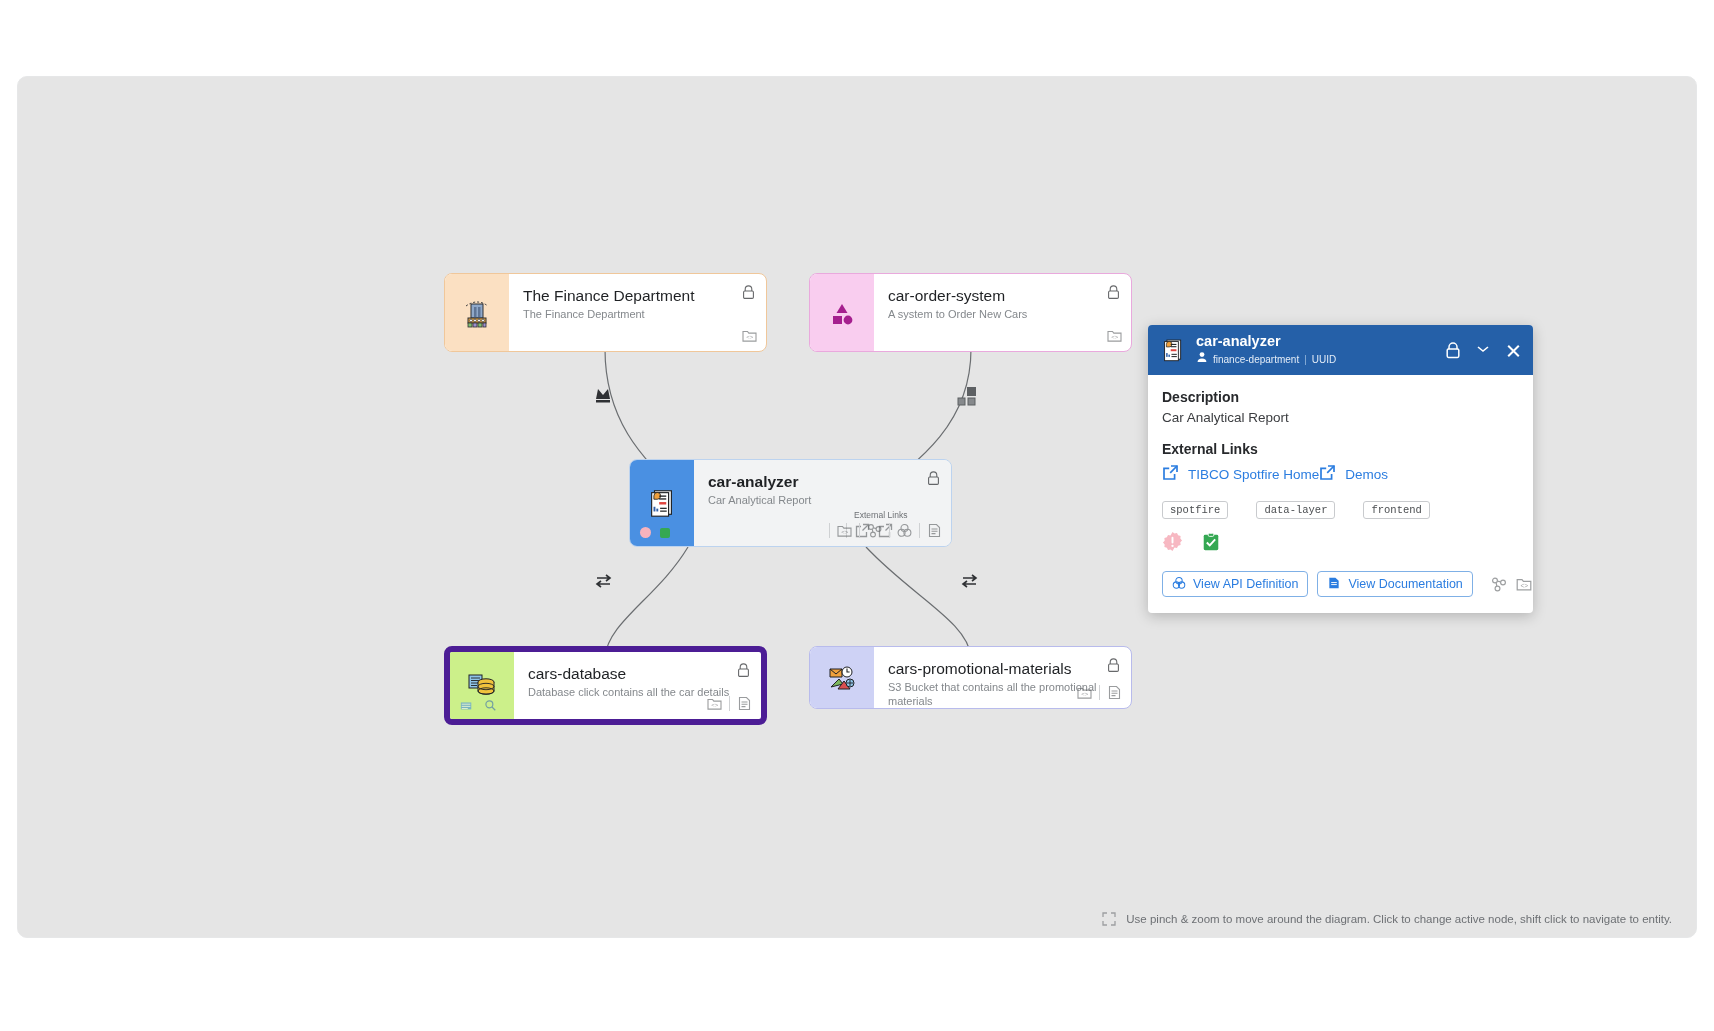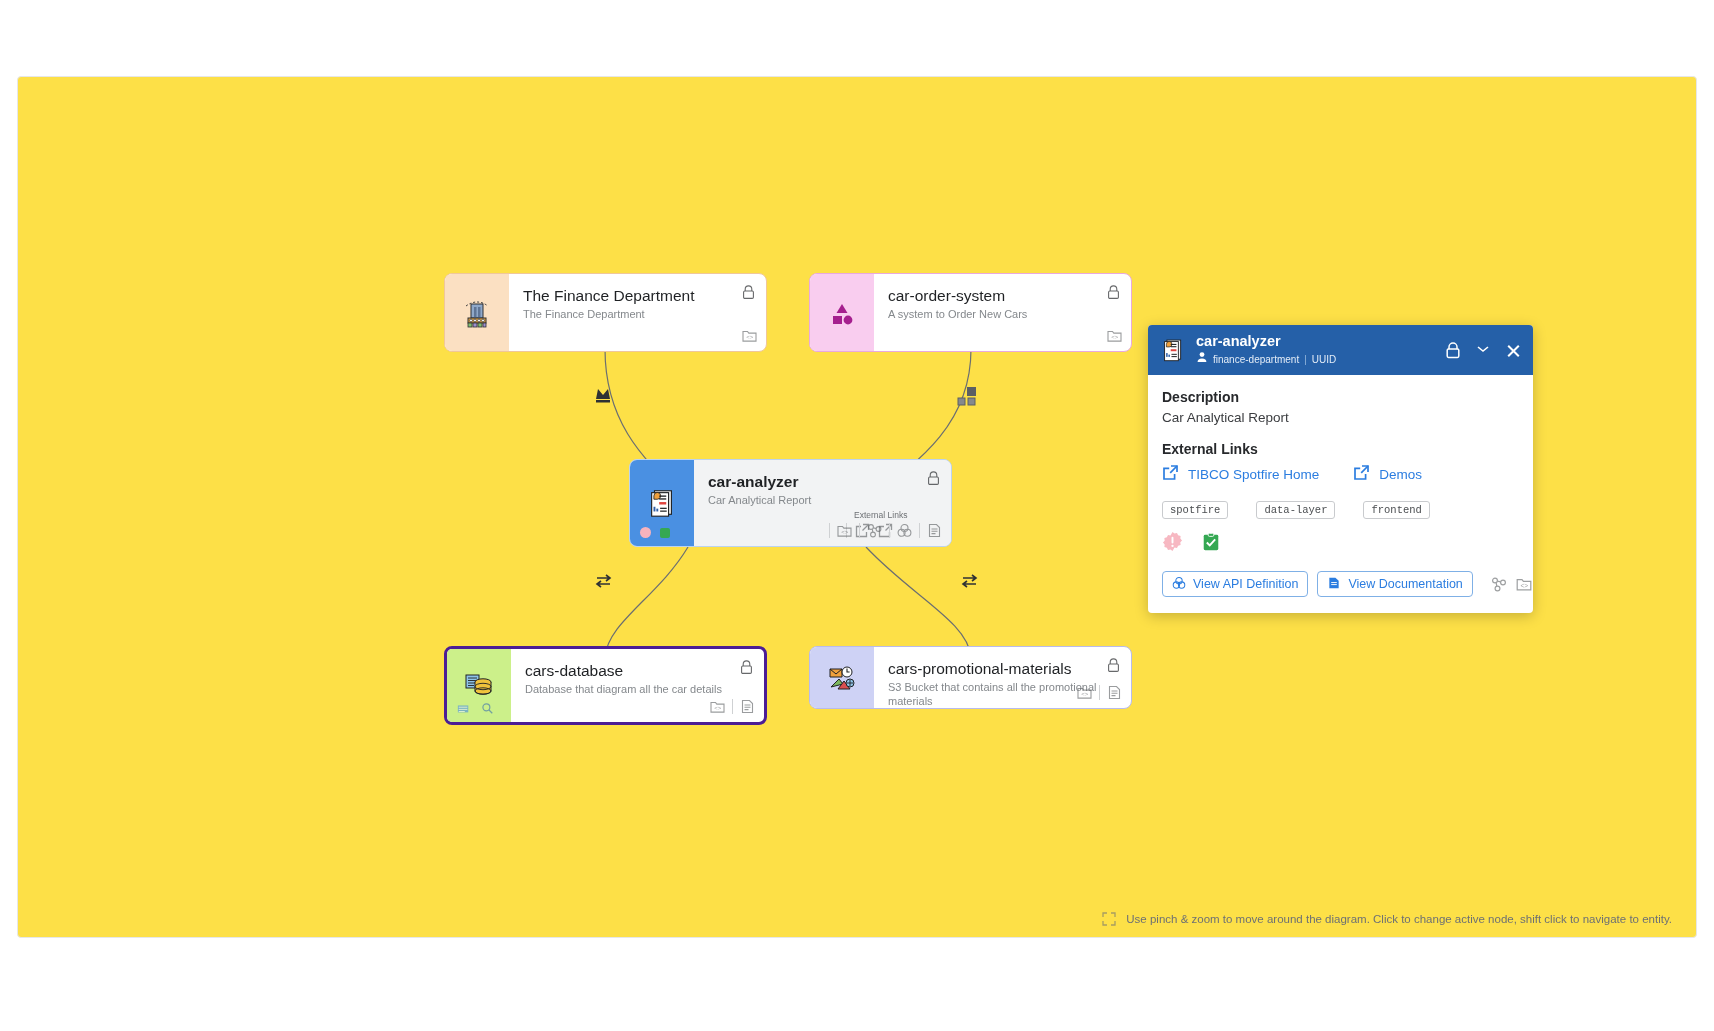--- a/index.html
+++ b/index.html
@@ -50,21 +50,21 @@
     color: #fff; font-size: 13px; font-weight: bold;
     display: flex; align-items: center; justify-content: center;
     font-family: "Liberation Serif", serif;
   }
   .support-label { font-size: 14.5px; color: #1a73d4; }
 
   
   .canvas {
     position: absolute; left: 17px; top: 76px;
     width: 1680px; height: 862px;
-    background: #fde047; border: 1px solid #e6e7e8; border-radius: 4px;
+    background: #e5e5e5; border: 1px solid #e6e7e8; border-radius: 10px;
     overflow: hidden;
   }
   .edges { position: absolute; left: 0; top: 0; width: 1680px; height: 862px; }
 
   
   .node {
     position: absolute; display: flex;
     border-radius: 8px; background: #fff; overflow: hidden;
   }
   .node-tile {
@@ -83,21 +83,21 @@
     display: flex; align-items: center; gap: 7px;
   }
   .ficon { width: 15px; height: 15px; opacity: .62; display:block; cursor: pointer; }
   .vdiv { width: 1px; height: 15px; background: #cfd1d3; }
 
   
   .n-finance { border: 1px solid #f0c79a; }
   .n-finance .node-tile { background: #fbe0c2; }
   .n-order { border: 1px solid #e9a9dd; }
   .n-order .node-tile { background: #f9cdef; }
-  .n-db { border: 3px solid #4c1d95; }
+  .n-db { border: 6px solid #4c1d95; }
   .n-db .node-tile { background: #ccf08a; }
   .n-promo { border: 1px solid #b8bbec; }
   .n-promo .node-tile { background: #ced2f5; }
   .n-analyzer { border: 1px solid #bcd3ef; background: #f2f3f4; }
   .n-analyzer .node-tile { background: #4a90e2; }
   .n-analyzer .node-body { background: #f2f3f4; }
   .n-analyzer .node-title { font-weight: bold; font-size: 15.5px; }
 
   .ext-links-mini {
     position: absolute; left: 160px; bottom: 26px;
@@ -132,21 +132,21 @@
     color: #e3ecf7; font-size: 10px; line-height: 15px;
     display: flex; align-items: center; gap: 5px; margin-top: 1px;
   }
   .panel-meta .sep { color: #93b6dc; }
   .panel-head-actions { display: flex; align-items: center; gap: 14px; }
   .pha { width: 16px; height: 17px; cursor: pointer; }
 
   .panel-body { padding: 14px 14px 16px 14px; }
   .sec-title { font-size: 14px; font-weight: bold; color: #27292c; margin: 0 0 5px 0; }
   .sec-text { font-size: 13.5px; color: #3b3d40; margin: 0 0 16px 0; }
-  .ext-row { display: flex; align-items: center; gap: 34px; margin: 7px 0 16px 0; }
+  .ext-row { display: flex; align-items: center; margin: 7px 0 16px 0; }
   .ext-link { display: flex; align-items: center; gap: 9px; cursor: pointer; }
   .ext-link-label { font-size: 13.5px; color: #2b7de0; }
   .tag-row { display: flex; align-items: flex-start; gap: 28px; margin-bottom: 12px; font-family: Liberation Mono, monospace; }
   .tag {
     border: 1px solid #c9cbce; border-radius: 3px; padding: 2px 7px;
     font-size: 10.5px; color: #4a4d50; background: #fff;
   }
   .badge-row { display: flex; align-items: center; gap: 18px; margin-bottom: 15px; }
   .btn-row { display: flex; align-items: center; gap: 9px; }
   .obtn {
@@ -368,21 +368,21 @@
           <rect x="4" y="6" width="13" height="13" fill="#8fc4e8" stroke="#1f2124" stroke-width="1"></rect>
           <path d="M6,9 H15 M6,11.5 H15 M6,14 H15 M6,16.5 H12" stroke="#1f2124" stroke-width=".9"></path>
           <ellipse cx="21" cy="13" rx="8" ry="3.2" fill="#f0c23c" stroke="#1f2124" stroke-width="1"></ellipse>
           <path d="M13,13 v9 a8,3.2 0 0 0 16,0 v-9" fill="#f0c23c" stroke="#1f2124" stroke-width="1"></path>
           <ellipse cx="21" cy="17.5" rx="8" ry="3.2" fill="none" stroke="#1f2124" stroke-width=".9"></ellipse>
           <ellipse cx="21" cy="22" rx="8" ry="3.2" fill="none" stroke="#1f2124" stroke-width=".9"></ellipse>
         </svg>
       </div>
       <div class="node-body">
         <div class="node-title">cars-database</div>
-        <div class="node-sub">Database that diagram all the car details</div>
+        <div class="node-sub">Database click contains all the car details</div>
         <span class="node-lock">
           <svg viewBox="0 0 13 15" width="13" height="15">
             <path d="M3.2,6 V4.2 A3.3,3.3 0 0 1 9.8,4.2 V6" fill="none" stroke="#3c3e41" stroke-width="1.1"></path>
             <rect x="1.6" y="6" width="9.8" height="7.4" rx="1.2" fill="none" stroke="#3c3e41" stroke-width="1.1"></rect>
           </svg>
         </span>
         <div class="node-footer">
           <span class="ficon">
             <svg viewBox="0 0 15 15" width="15" height="15">
               <path d="M1,3.5 h4.5 l1.3,1.6 H14 v8 H1 Z" fill="none" stroke="#5d6063" stroke-width="1.1"></path>

